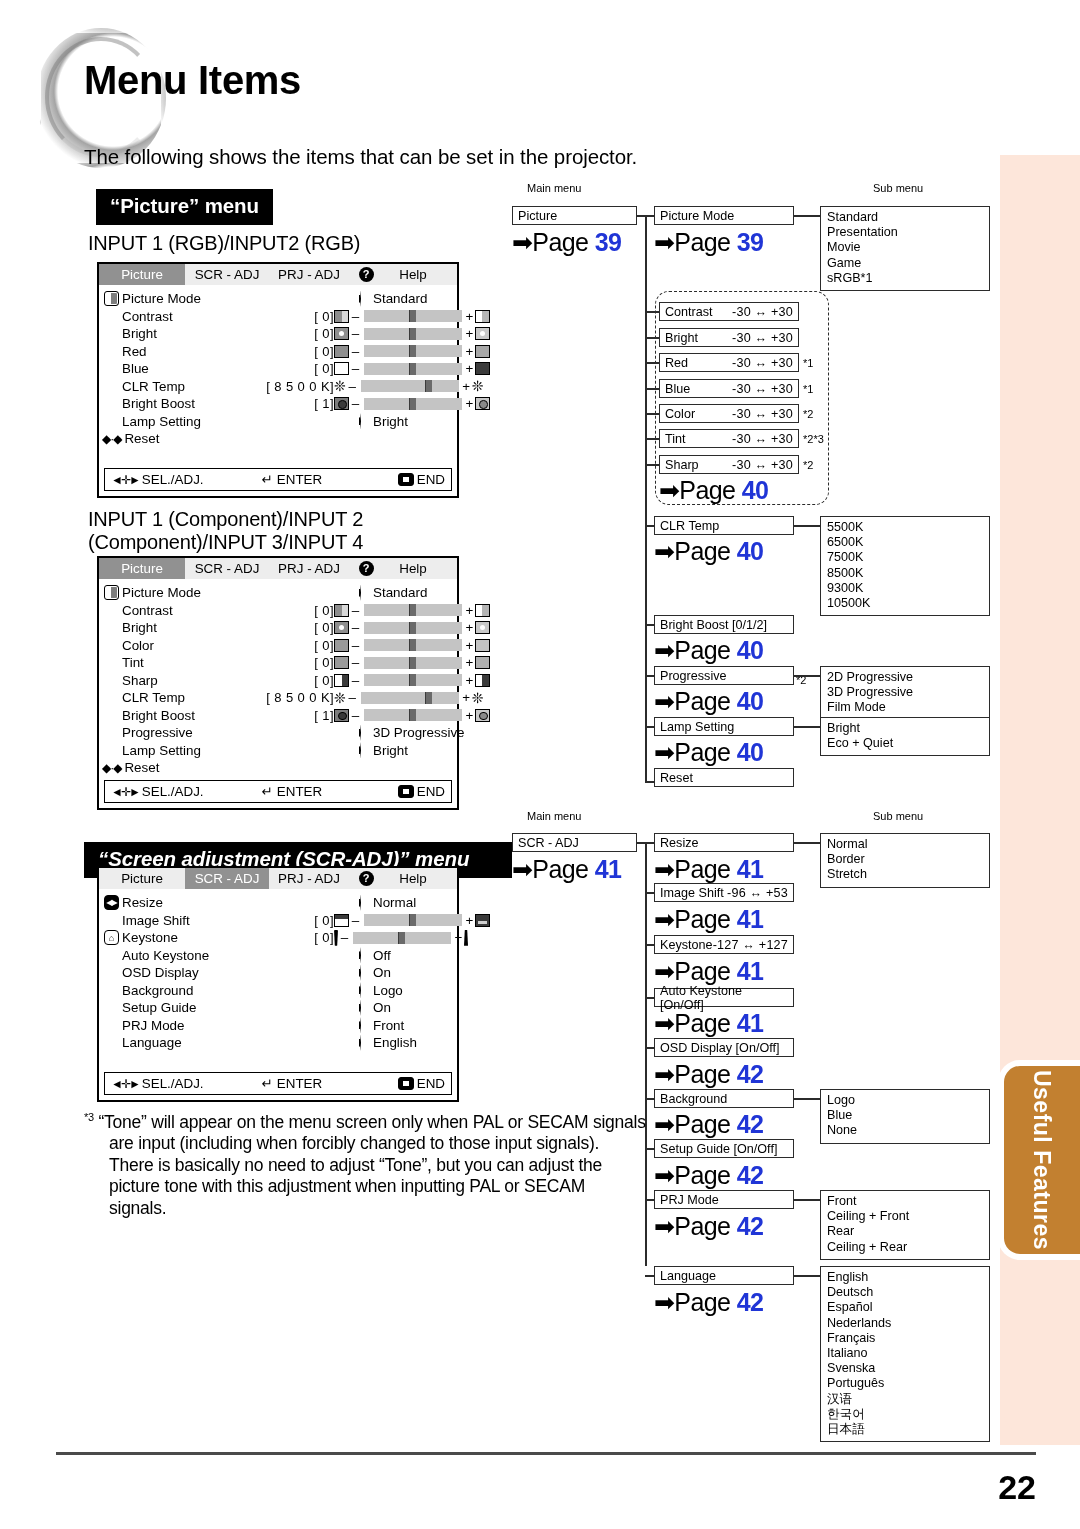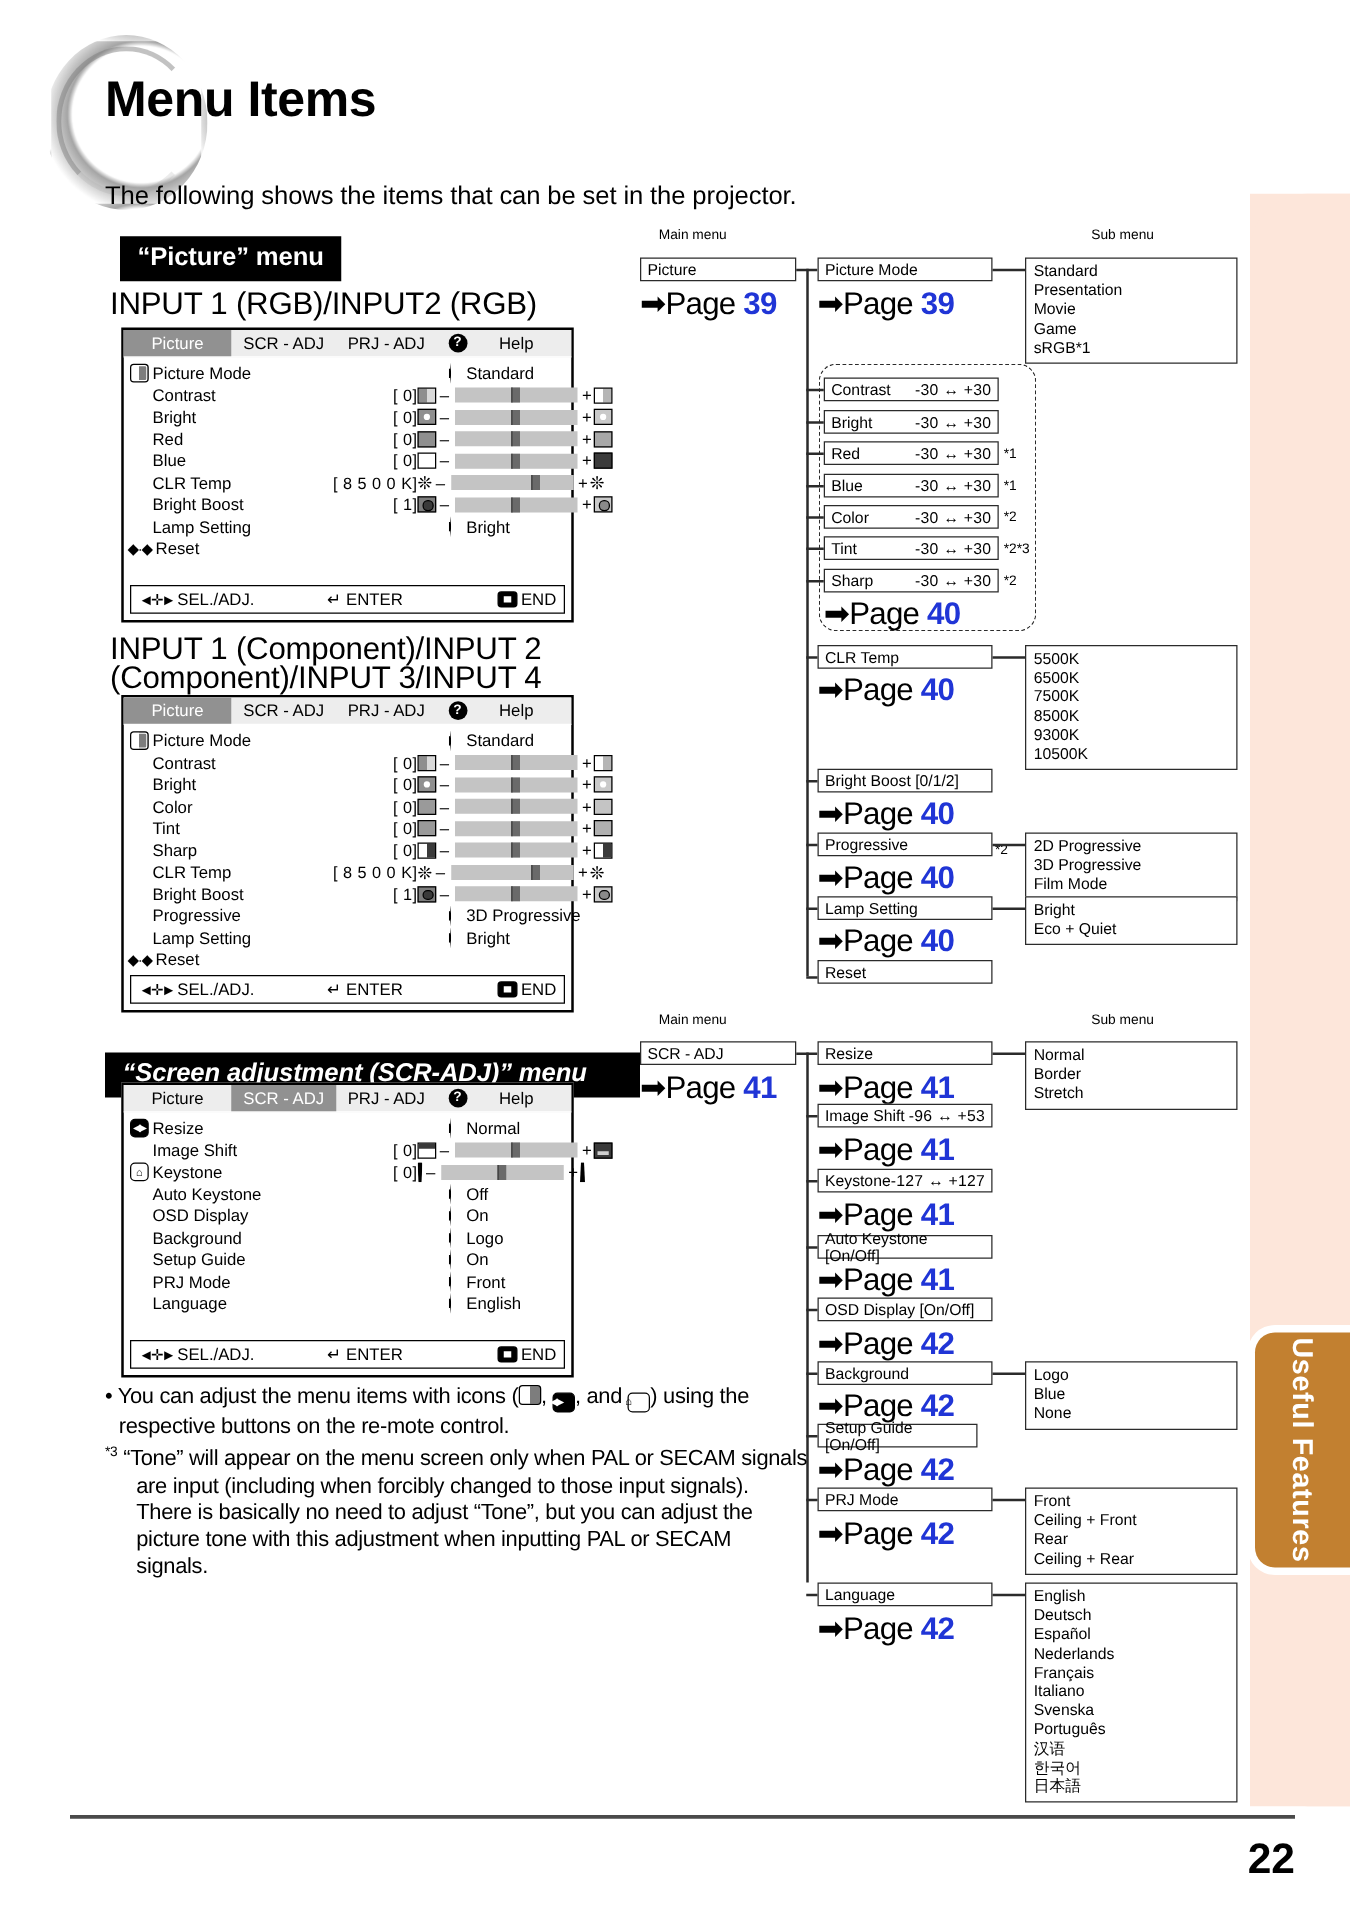--- a/index.html
+++ b/index.html
@@ -66,21 +66,21 @@
 
   
   .banner{
     position:absolute;background:#000;color:#fff;font-weight:bold;
     padding:5px 14px 7px 14px;font-size:20.5px;letter-spacing:-.1px;
   }
   #banner-picture{left:96px;top:189px;}
   #banner-scr{left:84px;top:842px;width:400px;font-style:italic;}
 
   
-  .input-caption{position:absolute;font-size:25px;letter-spacing:-.2px;line-height:23px;}
+  .input-caption{position:absolute;font-size:20px;letter-spacing:-.2px;line-height:23px;}
   #cap-1{left:88px;top:232px;}
   #cap-2{left:88px;top:508px;}
 
   
   .osd{
     position:absolute;border:2px solid #000;background:#fff;
     font-size:12.6px;
   }
   #osd-1{left:97px;top:262px;width:358px;height:232px;}
   #osd-2{left:97px;top:556px;width:358px;height:250px;}
@@ -782,21 +782,21 @@
 
 <div class="ln lnh" style="left:645px;top:1098px;width:17px"></div>
 <div class="fbox" style="left:654px;top:1089px;width:140px">Background</div>
 <div class="pageref" style="left:654px;top:1110px">➡Page <b>42</b></div>
 <div class="ln lnh" style="left:794px;top:1098px;width:26px"></div>
 <div class="fbox tall" style="left:820px;top:1089px;width:170px;"><span style="white-space:pre-line">Logo
 Blue
 None</span></div>
 
 <div class="ln lnh" style="left:645px;top:1148px;width:17px"></div>
-<div class="fbox" style="left:654px;top:1139px;width:128px">Setup Guide [On/Off]</div>
+<div class="fbox" style="left:654px;top:1139px;width:140px">Setup Guide [On/Off]</div>
 <div class="pageref" style="left:654px;top:1161px">➡Page <b>42</b></div>
 
 <div class="ln lnh" style="left:645px;top:1199px;width:17px"></div>
 <div class="fbox" style="left:654px;top:1190px;width:140px">PRJ Mode</div>
 <div class="pageref" style="left:654px;top:1212px">➡Page <b>42</b></div>
 <div class="ln lnh" style="left:794px;top:1199px;width:26px"></div>
 <div class="fbox tall" style="left:820px;top:1190px;width:170px;"><span style="white-space:pre-line">Front
 Ceiling + Front
 Rear
 Ceiling + Rear</span></div>
@@ -811,17 +811,14 @@
 Nederlands
 Français
 Italiano
 Svenska
 Português
 汉语
 한국어
 日本語</span></div>
 
 <div id="notes">
-  <span class="bullet">•
-    <span>You can adjust the menu items with icons (</span><span class="inline-ic inline-pic"></span><span>, </span><span class="inline-ic inline-rs">◀▶</span><span>, and </span><span class="inline-ic inline-ks">⌂</span><span>) using the respective buttons on the re-mote control.</span>
-  </span>
   <span class="star"><sup>*3</sup> <span>“Tone” will appear on the menu screen only when PAL or SECAM signals are input (including when forcibly changed to those input signals). There is basically no need to adjust “Tone”, but you can adjust the picture tone with this adjustment when inputting PAL or SECAM signals.</span></span>
 </div>
 
 </body></html>

